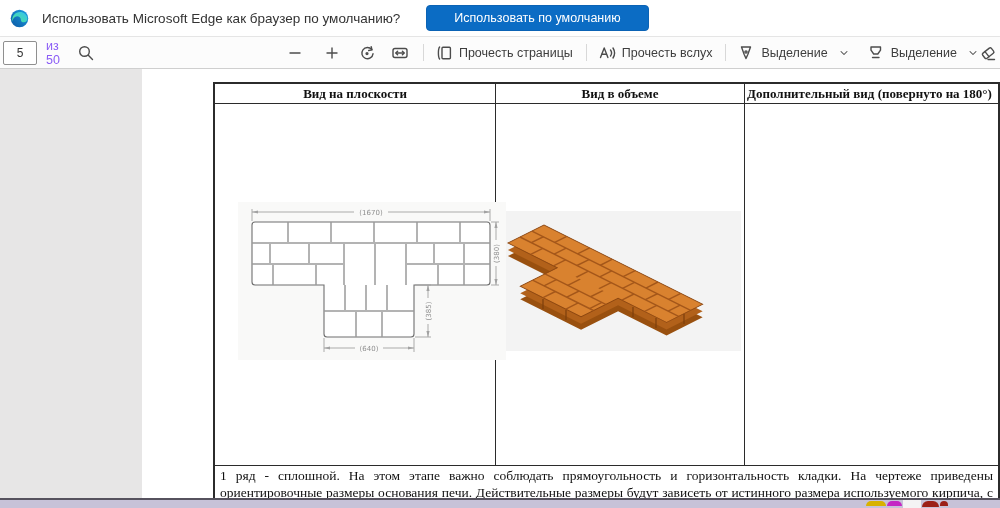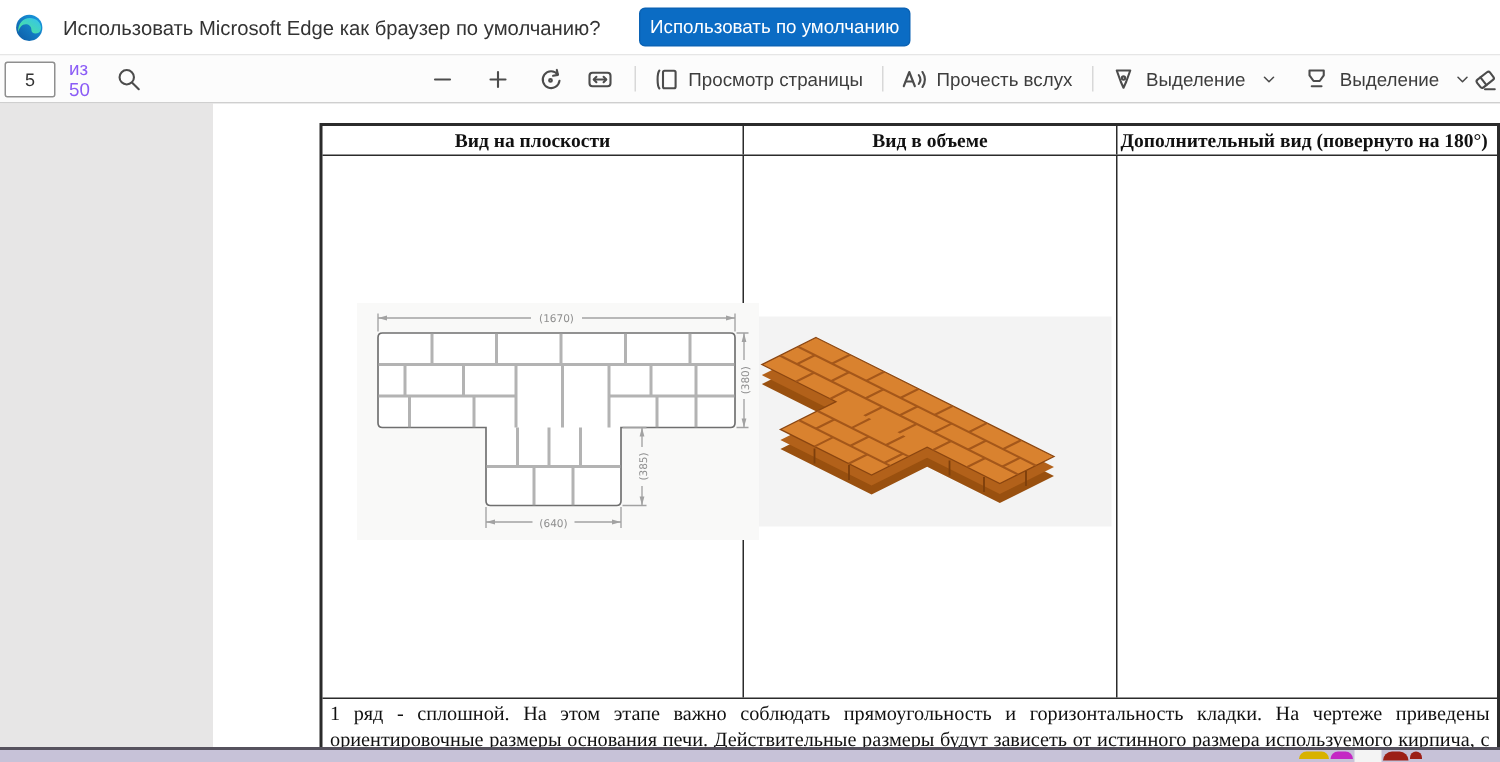--- a/index.html
+++ b/index.html
@@ -2,21 +2,21 @@
 <html><head>
 <meta charset="utf-8">
 <style>
   html,body{margin:0;padding:0;background:#fff;}
   #app{position:relative;width:1000px;height:508px;overflow:hidden;font-family:"Liberation Sans",sans-serif;background:#fff;}
 
   
   .banner{position:absolute;top:0;left:0;right:0;height:36px;background:#fff;border-bottom:1px solid #e6e6e6;display:flex;align-items:center;}
   .banner .edge-ic{width:21px;height:21px;margin-left:9px;flex:0 0 auto;}
   .banner .msg{margin-left:12px;font-size:13.5px;color:#333;}
-  .banner .def-btn{margin-left:26px;background:#0b6cc4;color:#fff;border:1px solid #0b63b5;border-radius:4px;font-size:12.5px;padding:5px 6px;cursor:pointer;font-family:"Liberation Sans",sans-serif;}
+  .banner .def-btn{margin-left:26px;background:#0b6cc4;color:#fff;border:1px solid #0b63b5;border-radius:4px;font-size:12.5px;padding:5px 27px;cursor:pointer;font-family:"Liberation Sans",sans-serif;}
 
   
   .toolbar{position:absolute;top:37px;left:0;right:0;height:31px;background:#fcfcfc;border-bottom:1px solid #cfcfcf;box-shadow:0 1px 2px rgba(0,0,0,.06);display:flex;align-items:center;color:#3d3d3d;font-size:12.5px;}
   .toolbar svg{display:block;}
   .tico{width:18px;height:18px;flex:0 0 auto;cursor:pointer;}
   .tico path,.tico circle,.tico rect,.tico line,.tico polyline{stroke:#4c4c4c;stroke-width:1.4;fill:none;stroke-linecap:round;stroke-linejoin:round;}
   .page-input{width:28px;height:20px;margin-left:3px;border:1px solid #8f8f8f;border-radius:2px;text-align:center;font-size:12px;color:#333;font-family:"Liberation Sans",sans-serif;}
   .pcount{margin-left:9px;color:#8b5cf6;}
   .tb-sep{width:1px;height:17px;background:#d8d8d8;flex:0 0 auto;}
   .tb-btn{display:flex;align-items:center;gap:6px;cursor:pointer;flex:0 0 auto;}
@@ -95,21 +95,21 @@
         <path d="M11.4 7.2 L13.2 9 L11.4 10.8"></path>
     </svg>
 
     <div class="tb-sep" style="margin-left:14px"></div>
 
     <div class="tb-btn" style="margin-left:11px">
       <svg class="tico" viewBox="0 0 18 18">
         <path d="M4.6 3 C3 4.8 3 13.2 4.6 15"></path>
           <rect x="7" y="3.2" width="8.4" height="11.6" rx="1"></rect>
       </svg>
-      <span>Просмотр страницы</span>
+      <span>Прочесть страницы</span>
     </div>
 
     <div class="tb-sep" style="margin-left:13px"></div>
 
     <div class="tb-btn" style="margin-left:11px">
       <svg class="tico" viewBox="0 0 18 18">
         <path d="M2.5 13.5 L6.2 4 L9.9 13.5"></path>
           <path d="M3.9 10.3 H8.5"></path>
           <path d="M12.5 6 q2.2 3 0 6"></path>
           <path d="M15 4 q3.2 5 0 10"></path>

